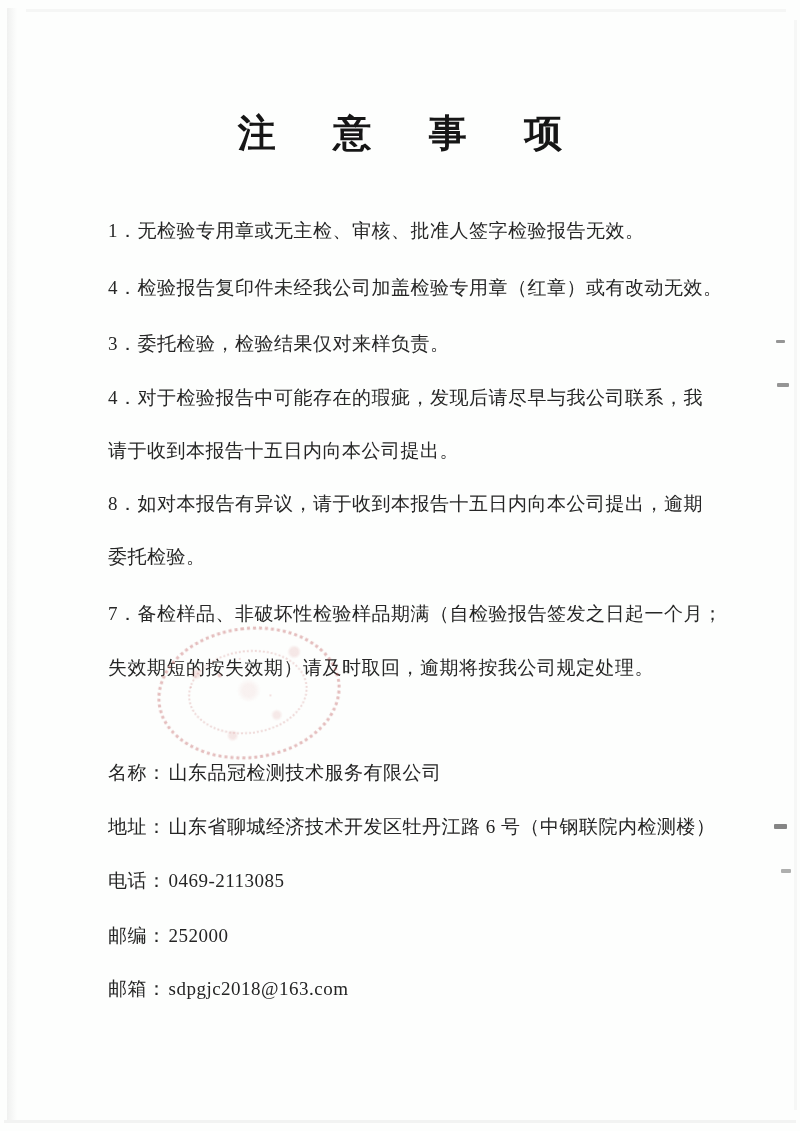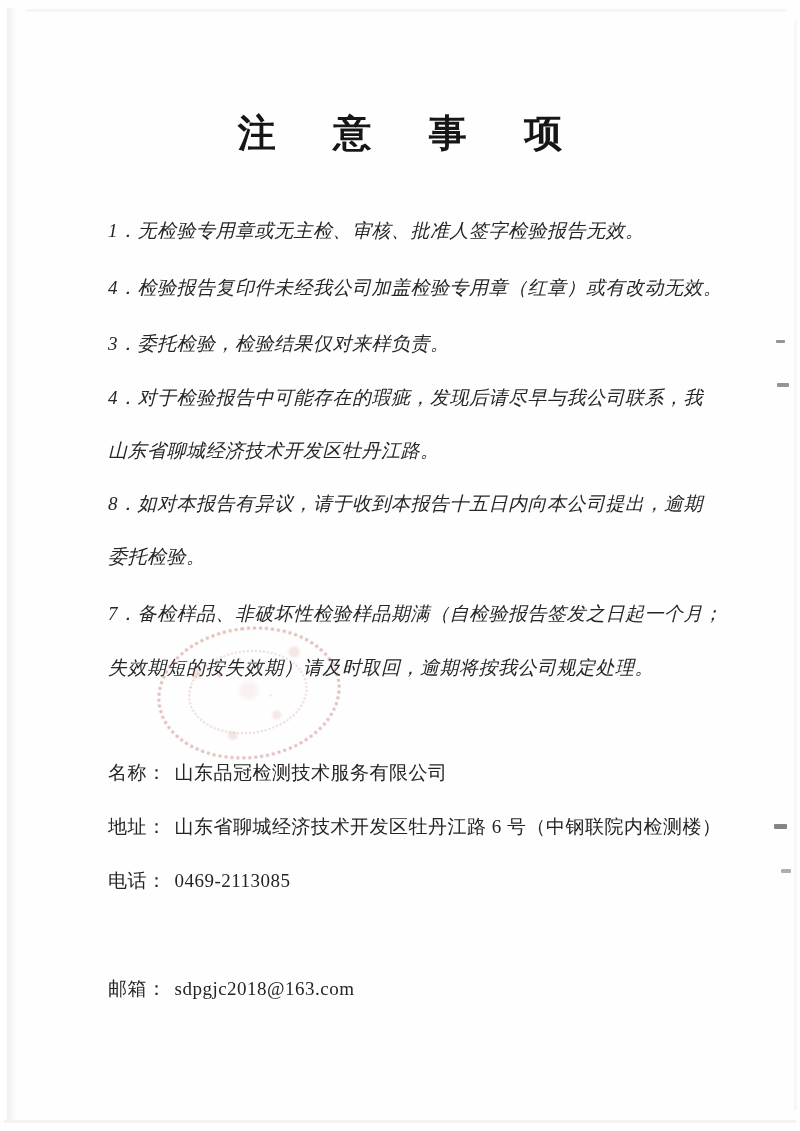--- a/index.html
+++ b/index.html
@@ -25,29 +25,28 @@
     font-size:38px;font-weight:bold;
     letter-spacing:24px;text-indent:24px;
     color:#161616;
   }
   .nline{
     position:absolute;left:108px;width:620px;
     font-size:19px;line-height:27px;
     letter-spacing:.5px;
     white-space:nowrap;
     color:#262626;
-    font-style:italic;
   }
   .contact-row{
     position:absolute;left:108px;width:640px;
     font-size:19px;line-height:27px;
     letter-spacing:.5px;white-space:nowrap;color:#242424;
   }
   .contact-label{display:inline-block;text-align:right;}
-  .contact-value{display:inline-block;margin-left:8px;}
+  .contact-value{display:inline-block;margin-left:2px;}
 
   
   .stamp{
     position:absolute;left:157px;top:627px;width:178px;height:126px;
     border:3px dotted rgba(187,85,85,.38);
     border-radius:50%;
     transform:rotate(-7deg);
     filter:blur(.5px);
     background:
       radial-gradient(circle at 22% 30%, rgba(200,95,95,.16) 3px, rgba(200,95,95,0) 6px),
@@ -88,40 +87,43 @@
   <div class="edge-top"></div>
   <div class="edge-bottom"></div>
   <div class="edge-right"></div>
 
   <div class="doc-title">注 意 事 项</div>
 
   <div class="nline" style="top:217px">1．无检验专用章或无主检、审核、批准人签字检验报告无效。</div>
   <div class="nline" style="top:274px">4．检验报告复印件未经我公司加盖检验专用章（红章）或有改动无效。</div>
   <div class="nline" style="top:330px">3．委托检验，检验结果仅对来样负责。</div>
   <div class="nline" style="top:384px">4．对于检验报告中可能存在的瑕疵，发现后请尽早与我公司联系，我</div>
-  <div class="nline" style="top:437px">山东省聊城经济技术开发区牡丹江路。</div>
+  <div class="nline" style="top:437px">请于收到本报告十五日内向本公司提出。</div>
   <div class="nline" style="top:490px">8．如对本报告有异议，请于收到本报告十五日内向本公司提出，逾期</div>
   <div class="nline" style="top:543px">委托检验。</div>
   <div class="nline" style="top:600px">7．备检样品、非破坏性检验样品期满（自检验报告签发之日起一个月；</div>
   <div class="nline" style="top:654px">失效期短的按失效期）请及时取回，逾期将按我公司规定处理。</div>
 
   <div class="stamp">
     <div class="stamp-inner"></div>
     <div class="stamp-speck"></div>
   </div>
 
   <div class="contact-row" style="top:759px">
     <span class="contact-label">名称：</span><span class="contact-value">山东品冠检测技术服务有限公司</span>
   </div>
   <div class="contact-row" style="top:813px">
     <span class="contact-label">地址：</span><span class="contact-value">山东省聊城经济技术开发区牡丹江路 6 号（中钢联院内检测楼）</span>
   </div>
   <div class="contact-row" style="top:867px">
     <span class="contact-label">电话：</span><span class="contact-value">0469-2113085</span>
   </div>
+  <div class="contact-row" style="top:922px">
+    <span class="contact-label">邮编：</span><span class="contact-value">252000</span>
+  </div>
   <div class="contact-row" style="top:975px">
     <span class="contact-label">邮箱：</span><span class="contact-value">sdpgjc2018@163.com</span>
   </div>
 
   <div class="artifact a1"></div>
   <div class="artifact a2"></div>
   <div class="artifact a3"></div>
   <div class="artifact a4"></div>
 
 </div>

